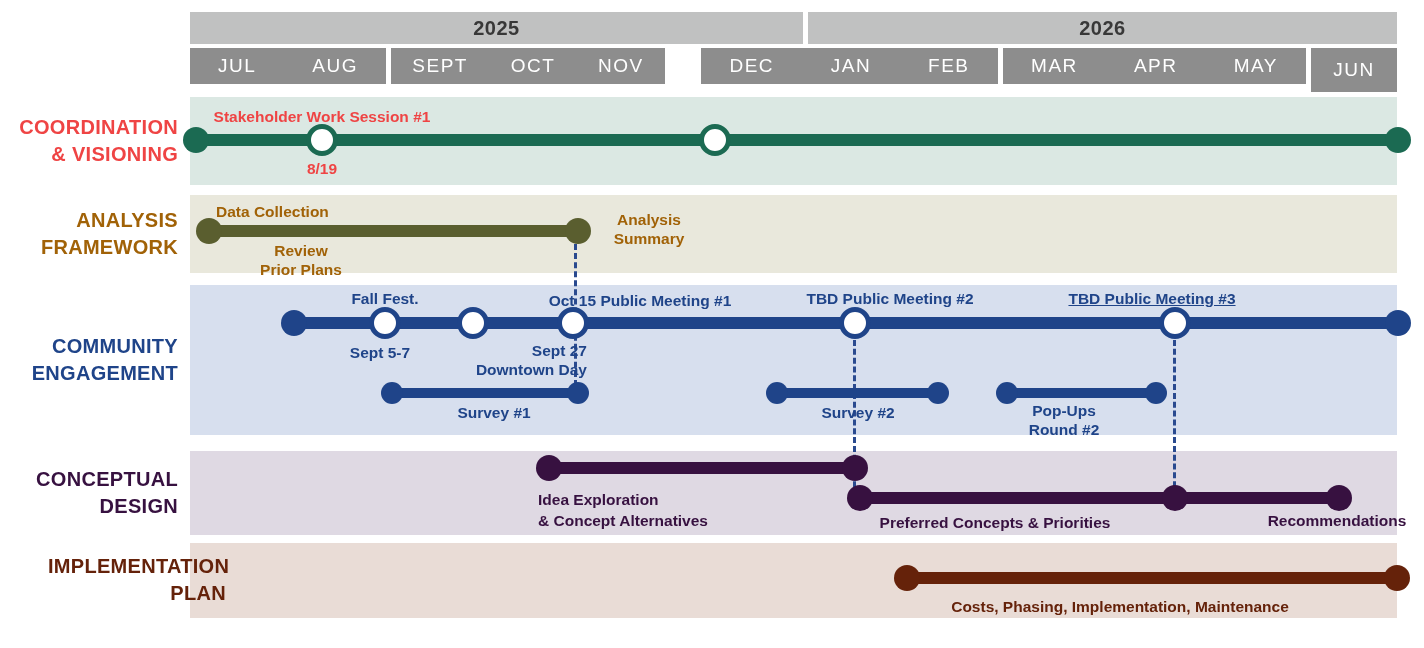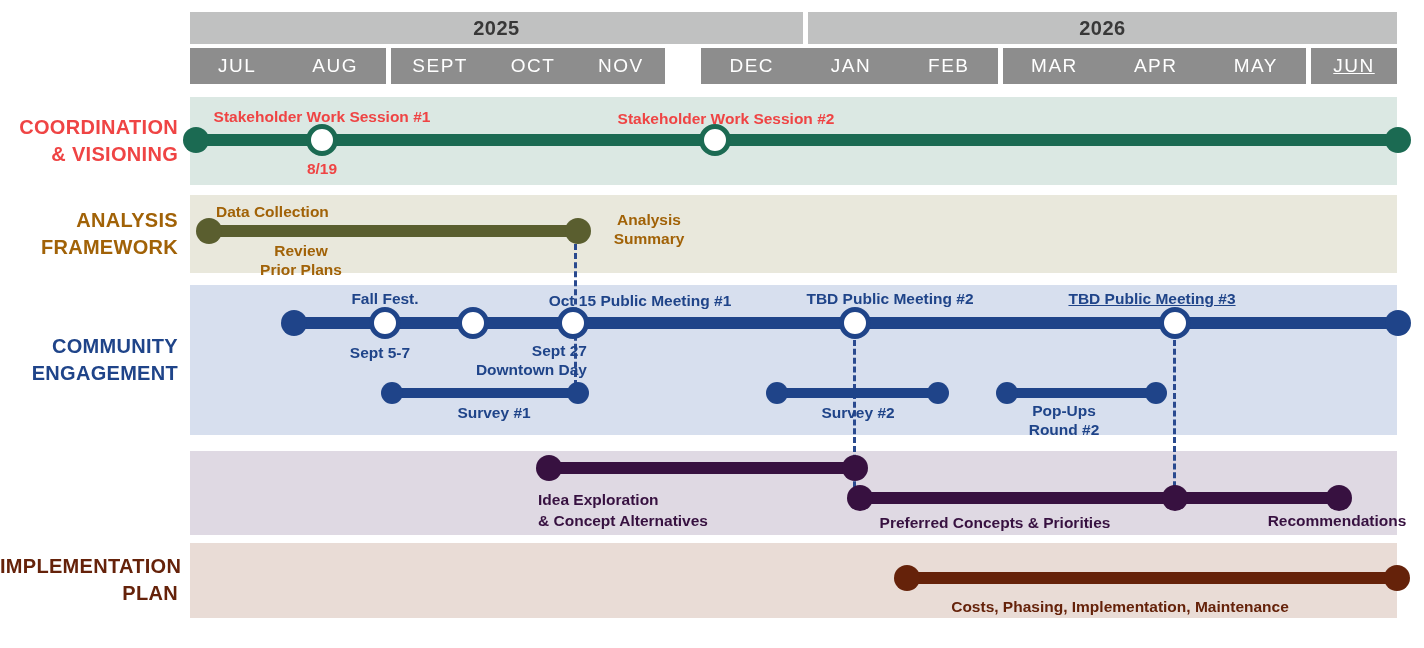--- a/index.html
+++ b/index.html
@@ -58,21 +58,21 @@
   <div class="abs month-seg" style="left:701px;top:48px;width:297px;height:36px;">
     <span>DEC</span>
     <span>JAN</span>
     <span>FEB</span>
   </div>
   <div class="abs month-seg" style="left:1003px;top:48px;width:303px;height:36px;">
     <span>MAR</span>
     <span>APR</span>
     <span>MAY</span>
   </div>
-  <div class="abs month-seg" style="left:1311px;top:48px;width:86px;height:36px;text-decoration:underline;">
+  <div class="abs month-seg" style="left:1311px;top:48px;width:86px;height:44px;">
     <span>JUN</span>
   </div>
 
   <div class="abs band" style="left:190px;top:97px;width:1207px;height:88px;background:#DBE8E3;"></div>
   <div class="abs band" style="left:190px;top:195px;width:1207px;height:78px;background:#E9E8DC;"></div>
   <div class="abs band" style="left:190px;top:285px;width:1207px;height:150px;background:#D7DFEE;"></div>
   <div class="abs band" style="left:190px;top:451px;width:1207px;height:84px;background:#DFD9E3;"></div>
   <div class="abs band" style="left:190px;top:543px;width:1207px;height:75px;background:#E9DCD6;"></div>
 
   <div class="abs row-label c-green" style="top:114px;">
@@ -80,37 +80,40 @@
     <div>&amp; VISIONING</div>
   </div>
   <div class="abs row-label c-olive" style="top:207px;">
     <div>ANALYSIS</div>
     <div>FRAMEWORK</div>
   </div>
   <div class="abs row-label c-blue" style="top:333px;">
     <div>COMMUNITY</div>
     <div>ENGAGEMENT</div>
   </div>
-  <div class="abs row-label c-brick" style="top:553px;">
+  <div class="abs row-label c-purple" style="top:466px;">
+    <div>CONCEPTUAL</div>
+    <div>DESIGN</div>
+  </div>
+  <div class="abs row-label c-brick" style="top:553px;padding-left:48px;">
     <div>IMPLEMENTATION</div>
     <div>PLAN</div>
   </div>
 
   <div class="abs dash-v" style="left:574px;top:244px;height:142px;"></div>
   <div class="abs dash-v" style="left:853px;top:340px;height:156px;"></div>
   <div class="abs dash-v" style="left:1173px;top:340px;height:156px;"></div>
 
   <div class="abs tl bg-green" style="left:196px;top:134px;width:1202px;"></div>
   <div class="abs dot bg-green" style="left:183px;top:127px;"></div>
   <div class="abs dot bg-green" style="left:1385px;top:127px;"></div>
   <div class="abs ring ring-green" style="left:306px;top:124px;"></div>
   <div class="abs ring ring-green" style="left:699px;top:124px;"></div>
   <div class="abs evt c-green" style="left:162px;top:107px;width:320px;">Stakeholder Work Session #1</div>
   <div class="abs evt c-green" style="left:272px;top:159px;width:100px;">8/19</div>
-  <div class="abs evt c-green" style="left:566px;top:109px;width:320px;">Stakeholder Work Session #2</div>
 
   <div class="abs tl bg-olive" style="left:209px;top:225px;width:369px;"></div>
   <div class="abs dot bg-olive" style="left:196px;top:218px;"></div>
   <div class="abs dot bg-olive" style="left:565px;top:218px;"></div>
   <div class="abs evt evt-left c-olive" style="left:216px;top:202px;">Data Collection</div>
   <div class="abs evt c-olive" style="left:231px;top:241px;width:140px;">
     <div>Review</div>
     <div>Prior Plans</div>
   </div>
   <div class="abs evt c-olive" style="left:589px;top:210px;width:120px;">

